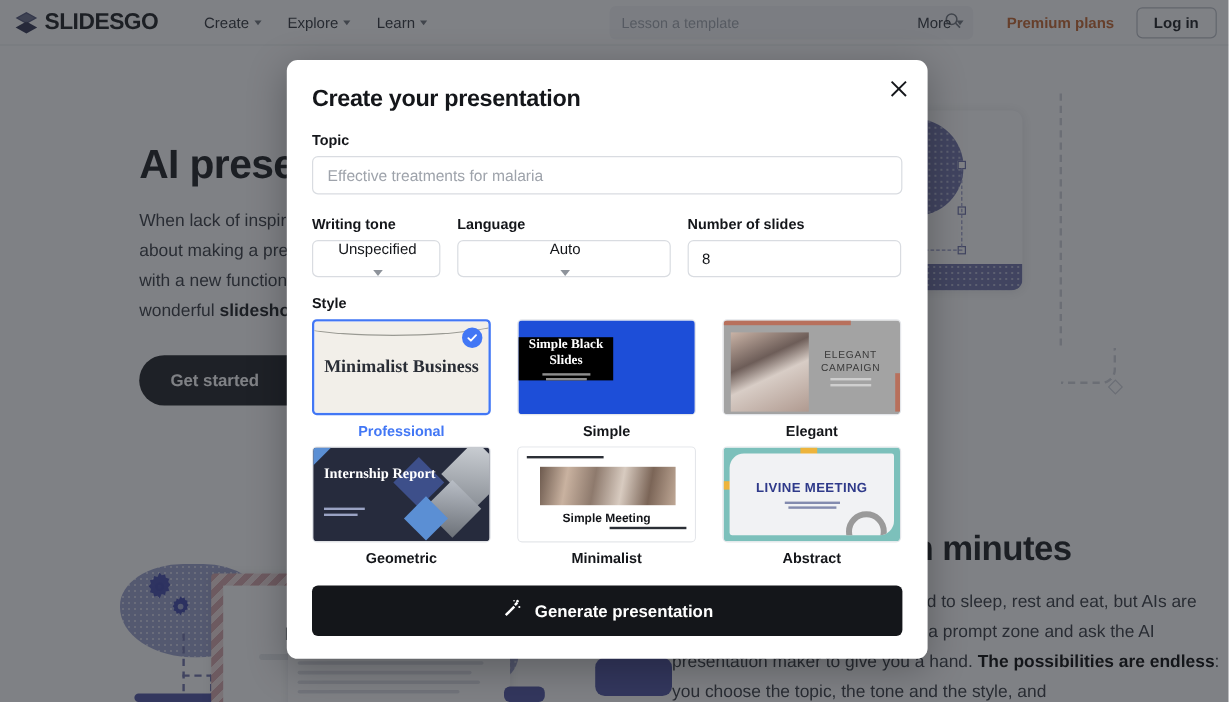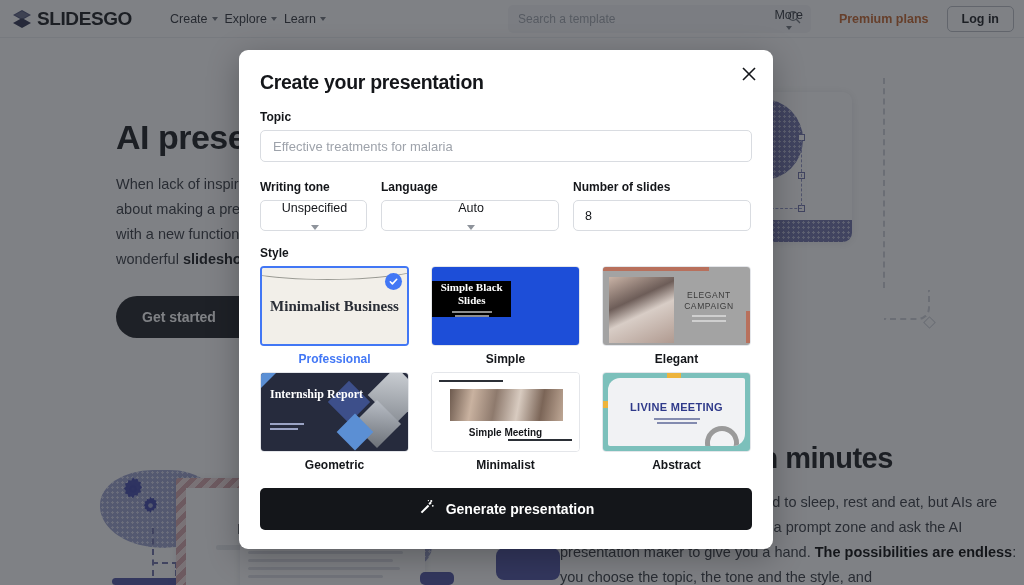--- a/index.html
+++ b/index.html
@@ -15,31 +15,31 @@
   .bg-page { position:absolute; inset:0; background:#fff; }
 
   .navbar {
     position:absolute; top:0; left:0; width:1024px; height:38px;
     display:flex; align-items:center; background:#fff;
     border-bottom:1px solid #eceef1;
   }
   .logo { display:flex; align-items:center; gap:5px; margin-left:12px; }
   .logo-mark { width:20px; height:20px; position:relative; }
   .logo-text { font-size:19px; font-weight:bold; letter-spacing:-0.4px; color:#14161a; }
-  .nav-links { display:flex; align-items:center; gap:7px; margin-left:38px; }
+  .nav-links { display:flex; align-items:center; gap:22px; margin-left:38px; }
   .nav-link { font-size:12.5px; color:#2b2f36; display:flex; align-items:center; gap:4px; cursor:pointer;}
   .caret { width:0;height:0;border-left:3.5px solid transparent;border-right:3.5px solid transparent;border-top:4px solid #6b7078; display:inline-block; }
   .search-box {
     position:absolute; left:508px; top:5px; width:303px; height:28px;
     background:#f5f6f8; border-radius:5px; display:flex; align-items:center;
     padding:0 10px; justify-content:space-between;
   }
   .search-ph { font-size:12px; color:#9ea3ab; }
   .nav-right { position:absolute; right:10px; top:0; height:38px; display:flex; align-items:center; gap:18px; }
-  .nav-more { font-size:12.5px; color:#2b2f36; display:flex; align-items:center; gap:4px; cursor:pointer;flex-direction:column; }
+  .nav-more { font-size:12.5px; color:#2b2f36; display:flex; align-items:center; gap:4px; cursor:pointer; }
   .nav-premium { font-size:12.5px; color:#c4632a; font-weight:600; cursor:pointer;padding-left:18px; }
   .btn-login {
     font-size:12.5px; color:#14161a; font-weight:600; border:1px solid #b9bdc4;
     border-radius:5px; padding:5px 14px; background:#fff; cursor:pointer;
   }
 
   
   .hero-title { position:absolute; left:116px; top:118px; font-size:34px; font-weight:bold; color:#14161a; white-space:nowrap; letter-spacing:-0.5px;}
   .hero-p { position:absolute; left:116px; top:172px; width:520px; font-size:14.5px; line-height:25px; color:#32363d; }
   .hero-p b { font-weight:bold; color:#14161a; }
@@ -234,21 +234,21 @@
           <span>Explore</span>
           <i class="caret"></i>
         </span>
         <span class="nav-link">
           <span>Learn</span>
           <i class="caret"></i>
         </span>
       </div>
 
       <div class="search-box">
-        <span class="search-ph">Search a template</span>
+        <span class="search-ph">Lesson a template</span>
         <span>
           <svg width="14" height="14" viewBox="0 0 14 14">
               <circle cx="6" cy="6" r="4.4" fill="none" stroke="#6b7078" stroke-width="1.3"></circle>
               <line x1="9.3" y1="9.3" x2="13" y2="13" stroke="#6b7078" stroke-width="1.3"></line>
             </svg>
         </span>
       </div>
 
       <div class="nav-right">
         <span class="nav-more">

